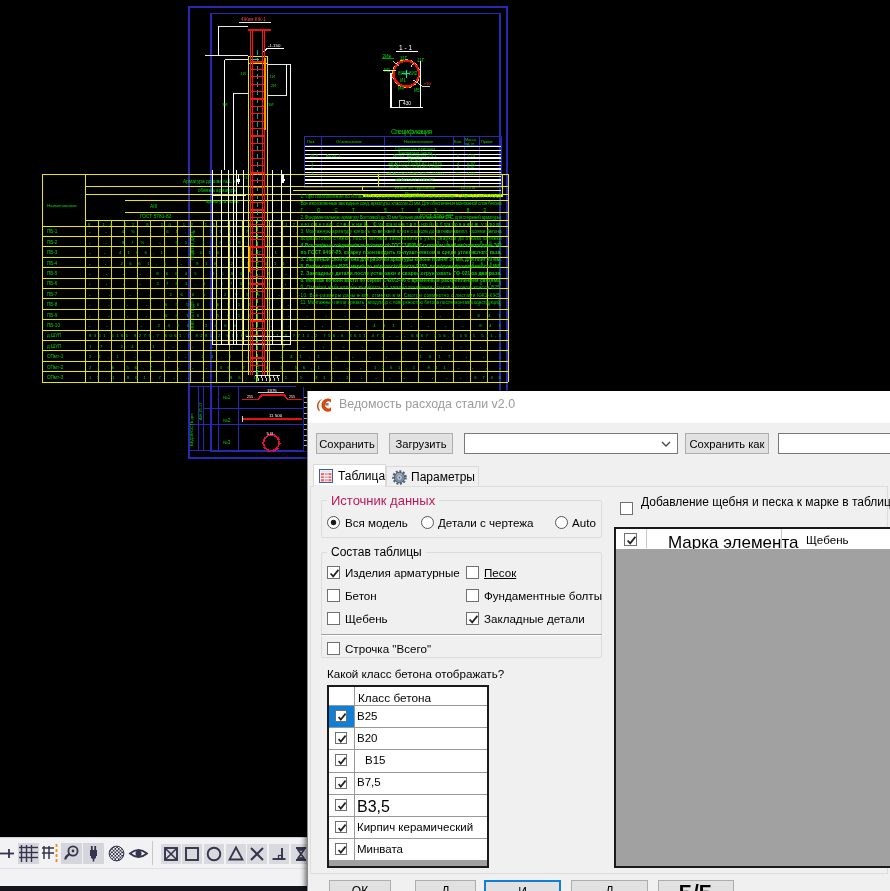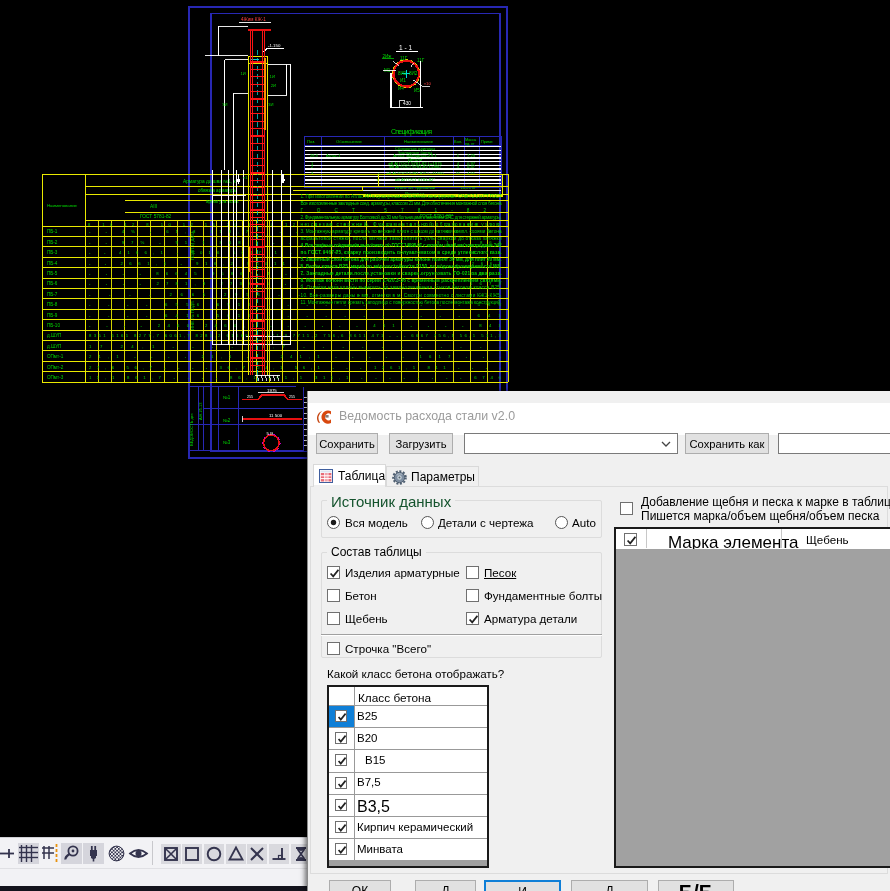--- a/index.html
+++ b/index.html
@@ -413,21 +413,21 @@
         <line x1="13" y1="4" x2="13" y2="15" stroke="#34344e" stroke-width="1.9"></line>
         <rect x="9.5" y="11.5" width="3.5" height="3.5" fill="none" stroke="#34344e" stroke-width="1.2"></rect>
       </svg></div>
     <div style="position:absolute;left:291.3px;top:843.5px;width:20px;height:20px;background:#d9d9de;"><svg width="20" height="20" viewBox="0 0 20 20">
         <line x1="5" y1="4" x2="15" y2="4" stroke="#34344e" stroke-width="2"></line>
         <line x1="5" y1="16" x2="15" y2="16" stroke="#34344e" stroke-width="2"></line>
         <path d="M 6.5 5 L 13.5 15 M 13.5 5 L 6.5 15" stroke="#34344e" stroke-width="1.7" fill="none"></path>
         <path d="M 6.5 5 Q 10 9 13.5 5 M 6.5 15 Q 10 11 13.5 15" fill="#34344e" stroke="none"></path>
       </svg></div>
     <div style="position:absolute;left:307px;top:391px;width:583px;height:500px;background:#f0f0f0;overflow:hidden;box-shadow:-2px 0 5px rgba(0,0,0,0.55);border-left:1px solid #8a8a8a;font-family:'Liberation Sans',sans-serif">
-      <div style="position:absolute;left:0;top:12px;width:582px;height:32px;background:#ffffff">
+      <div style="position:absolute;left:0;top:0;width:582px;height:32px;background:#ffffff">
         <svg width="18" height="16" viewBox="0 0 18 16" style="position:absolute;left:8px;top:6px">
           <path d="M 16.2 1.8 A 6.6 6.6 0 1 0 16.2 13.6 L 16.2 9.9 A 3.4 3.4 0 1 1 16.2 5.2 Z" fill="#d8480e" transform="translate(-1.2 0.4)"></path>
           <path d="M 2.6 13.8 A 7.6 7.6 0 0 1 6.2 1.9 A 8.6 8.6 0 0 0 4.0 13.9 Z" fill="#c84a16"></path>
           <rect x="9.2" y="6.0" width="3.4" height="2.6" fill="#8a7a72"></rect>
         </svg>
         <span style="position:absolute;left:31px;top:6px;font-size:12.4px;color:#9b9b9b">Ведомость расхода стали v2.0</span>
       </div>
       <div style="position:absolute;left:8px;top:42px;width:62px;height:21px;background:#e1e1e1;border:1px solid #adadad;box-sizing:border-box;font-size:11.2px;color:#000;display:flex;align-items:center;justify-content:center;">Сохранить</div>
       <div style="position:absolute;left:81px;top:42px;width:64px;height:21px;background:#e1e1e1;border:1px solid #adadad;box-sizing:border-box;font-size:11.2px;color:#000;display:flex;align-items:center;justify-content:center;">Загрузить</div>
       <div style="position:absolute;left:156px;top:42px;width:214px;height:21px;background:#fff;border:1px solid #7a7a7a;box-sizing:border-box">
@@ -449,21 +449,21 @@
       <div style="position:absolute;left:78px;top:75px;width:93px;height:21px;background:#f0f0f0;border:1px solid #d9d9d9;border-bottom:none;box-sizing:border-box;display:flex;align-items:center;padding-left:5px;font-size:12px;color:#000"><svg width="15" height="15" viewBox="0 0 15 15" style="margin-right:4px;flex:0 0 auto">
           <circle cx="7.5" cy="7.5" r="5.2" fill="#7d8da0" stroke="#4e5e70" stroke-width="1"></circle>
           <circle cx="7.5" cy="7.5" r="6.3" fill="none" stroke="#4e5e70" stroke-width="2" stroke-dasharray="2 1.6"></circle>
           <circle cx="7.5" cy="7.5" r="2.2" fill="#c8d2da"></circle>
           <circle cx="7.5" cy="7.5" r="1.0" fill="#55656f"></circle>
           <path d="M 4.5 5.5 A 4 4 0 0 1 10 4.6" fill="none" stroke="#a8b4c0" stroke-width="1.2"></path>
         </svg>Параметры</div>
       <div style="position:absolute;left:2px;top:95px;width:578px;height:388px;border:1px solid #dcdcdc;box-sizing:border-box;background:#f0f0f0"></div>
       <div style="position:absolute;left:6px;top:94px;width:71px;height:2px;background:#f0f0f0"></div>
       <div style="position:absolute;left:13px;top:109px;width:281px;height:38px;border:1px solid #dcdcdc;border-radius:2px;box-sizing:border-box"></div>
-      <div style="position:absolute;left:19px;top:102px;font-size:15px;color:#14532d;white-space:nowrap;background:#f0f0f0;padding:0 4px">Источник данных</div>
+      <div style="position:absolute;left:19px;top:102px;font-size:13px;color:#be185d;white-space:nowrap;background:#f0f0f0;padding:0 4px">Источник данных</div>
       <div style="position:absolute;left:19px;top:125px;width:13px;height:13px;background:#fff;border:1px solid #555;border-radius:50%;box-sizing:border-box">
         <svg width="11" height="11" viewBox="0 0 11 11" style="display:block">
           <circle cx="5.5" cy="5.5" r="2.7" fill="#1a1a1a"></circle>
         </svg>
       </div>
       <div style="position:absolute;left:37px;top:125px;font-size:11.6px;color:#000;white-space:nowrap;">Вся модель</div>
       <div style="position:absolute;left:113px;top:125px;width:13px;height:13px;background:#fff;border:1px solid #555;border-radius:50%;box-sizing:border-box">
         <svg width="11" height="11" viewBox="0 0 11 11" style="display:block"></svg>
       </div>
       <div style="position:absolute;left:130px;top:125px;font-size:11.6px;color:#000;white-space:nowrap;">Детали с чертежа</div>
@@ -493,21 +493,21 @@
       <div style="position:absolute;left:176px;top:198px;font-size:11.6px;color:#000;white-space:nowrap;">Фундаментные болты</div>
       <div style="position:absolute;left:19px;top:221px;width:13px;height:13px;background:#fff;border:1px solid #707070;box-sizing:border-box">
         <svg width="11" height="11" viewBox="0 0 11 11" style="display:block"></svg>
       </div>
       <div style="position:absolute;left:37px;top:221px;font-size:11.6px;color:#000;white-space:nowrap;">Щебень</div>
       <div style="position:absolute;left:158px;top:221px;width:13px;height:13px;background:#fff;border:1px solid #707070;box-sizing:border-box">
         <svg width="11" height="11" viewBox="0 0 11 11" style="display:block">
           <polyline points="2.6,6.5 5.2,9.36 10.4,2.86" fill="none" stroke="#222" stroke-width="1.7"></polyline>
         </svg>
       </div>
-      <div style="position:absolute;left:176px;top:221px;font-size:11.6px;color:#000;white-space:nowrap;">Арматура детали</div>
+      <div style="position:absolute;left:176px;top:221px;font-size:11.6px;color:#000;white-space:nowrap;">Закладные детали</div>
       <div style="position:absolute;left:13px;top:243px;width:281px;height:2px;border-top:1px solid #a0a0a0;border-bottom:1px solid #fff;box-sizing:border-box"></div>
       <div style="position:absolute;left:19px;top:251px;width:13px;height:13px;background:#fff;border:1px solid #707070;box-sizing:border-box">
         <svg width="11" height="11" viewBox="0 0 11 11" style="display:block"></svg>
       </div>
       <div style="position:absolute;left:37px;top:251px;font-size:11.6px;color:#000;white-space:nowrap;">Строчка "Всего"</div>
       <div style="position:absolute;left:19px;top:276px;font-size:11.6px;color:#000;white-space:nowrap;">Какой класс бетона отображать?</div>
       <div style="position:absolute;left:19px;top:294px;width:162px;height:183px;background:#fff;border:2px solid #1a1a1a;box-sizing:border-box;overflow:hidden">
         <div style="position:absolute;left:24.5px;top:0;width:1px;height:174px;background:#999"></div>
         <div style="position:absolute;left:29px;top:3.5px;font-size:11.8px;color:#000">Класс бетона</div>
         <div style="position:absolute;left:0;top:18.0px;width:158px;height:1px;background:#999"></div>
@@ -559,21 +559,20 @@
             <polyline points="2.6,6.0 4.800000000000001,8.64 9.600000000000001,2.64" fill="none" stroke="#222" stroke-width="1.7"></polyline>
           </svg>
         </div>
         <div style="position:absolute;left:28px;top:155.7px;font-size:11.5px;color:#000;white-space:nowrap">Минвата</div>
         <div style="position:absolute;left:0;top:173.4px;width:158px;height:5.2px;background:#a0a0a0"></div>
       </div>
       <div style="position:absolute;left:312px;top:111px;width:13px;height:13px;background:#fff;border:1px solid #707070;box-sizing:border-box">
         <svg width="11" height="11" viewBox="0 0 11 11" style="display:block"></svg>
       </div>
       <div style="position:absolute;left:333px;top:104px;font-size:12px;color:#000;white-space:nowrap;">Добавление щебня и песка к марке в таблице</div>
-      <div style="position:absolute;left:333px;top:118px;font-size:12px;color:#000;white-space:nowrap;">Пишется марка/объем щебня/объем песка</div>
       <div style="position:absolute;left:306px;top:136px;width:290px;height:341px;background:#fff;border:2px solid #1a1a1a;box-sizing:border-box;overflow:hidden">
         <div style="position:absolute;left:8px;top:4px;width:13px;height:13px;background:#fff;border:1px solid #707070;box-sizing:border-box">
           <svg width="11" height="11" viewBox="0 0 11 11" style="display:block">
             <polyline points="2.6,6.5 5.2,9.36 10.4,2.86" fill="none" stroke="#222" stroke-width="1.7"></polyline>
           </svg>
         </div>
         <div style="position:absolute;left:30px;top:0;width:1px;height:19px;background:#c8c8c8"></div>
         <div style="position:absolute;left:52px;top:3.5px;font-size:17px;color:#000">Марка элемента</div>
         <div style="position:absolute;left:165px;top:0;width:1px;height:19px;background:#c8c8c8"></div>
         <div style="position:absolute;left:190px;top:3.5px;font-size:11.6px;color:#000">Щебень</div>

